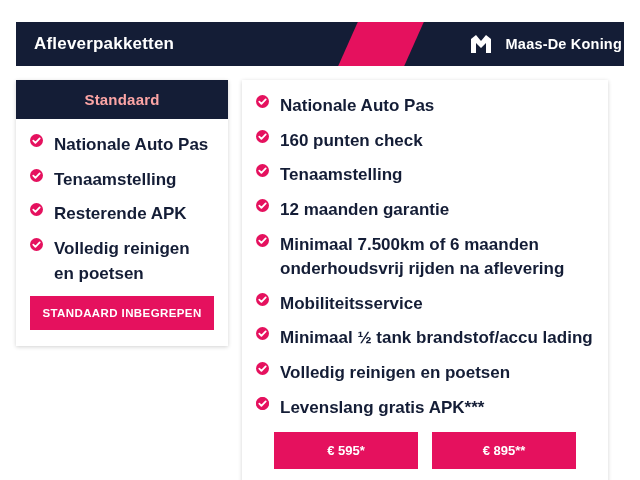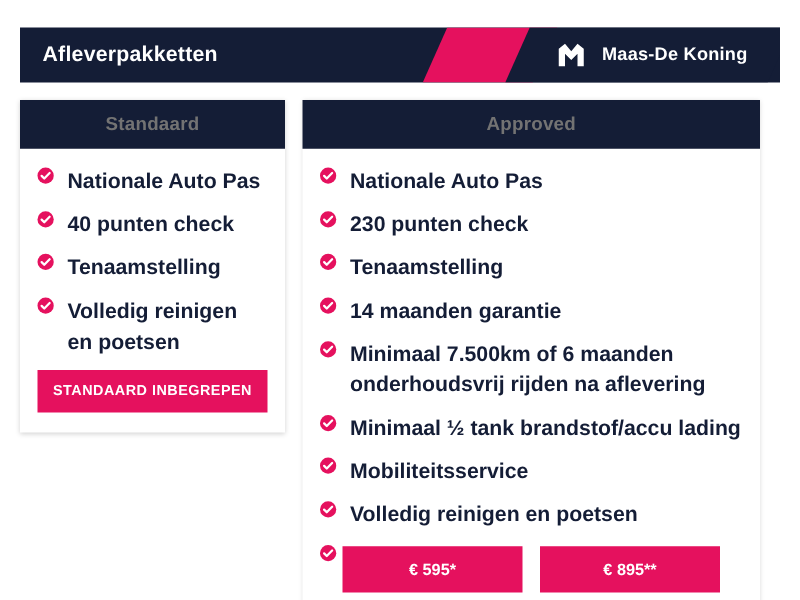--- a/index.html
+++ b/index.html
@@ -55,21 +55,21 @@
     top: 0;
     left: 398px;
     right: 0;
     height: 44px;
     background: #141d36;
     transform: skewX(-24deg);
     z-index: 2;
   }
   .header-brand {
     position: absolute;
-    right: 26px;
+    right: 2px;
     top: 0;
     height: 44px;
     display: flex;
     align-items: center;
     gap: 10px;
     z-index: 4;
   }
   .brand-mark {
     width: 26px;
     height: 20px;
@@ -90,21 +90,21 @@
   }
   .card {
     background: #ffffff;
     box-shadow: 0 1px 4px rgba(0,0,0,0.18);
   }
   .card.standard { width: 212px; }
   .card.approved { width: 366px; }
 
   .card-head {
     background: #141d36;
-    color: #737373;
+    color: #fca5a5;
     text-align: center;
     font-size: 15px;
     font-weight: bold;
     padding: 11px 0;
     letter-spacing: 0.2px;
   }
   .card-body {
     padding: 14px 14px 16px 14px;
   }
   ul.features {
@@ -200,117 +200,124 @@
                 </svg>
             </span>
             <span>Nationale Auto Pas</span>
           </li>
           <li>
             <span class="check">
               <svg viewBox="0 0 13 13" width="13" height="13">
                   <path d="M3.3 6.7 L5.4 8.8 L9.7 4.4" stroke="#ffffff" stroke-width="1.8" fill="none" stroke-linecap="round" stroke-linejoin="round"></path>
                 </svg>
             </span>
-            <span>40 punten check</span>
-          </li>
-          <li>
-            <span class="check">
-              <svg viewBox="0 0 13 13" width="13" height="13">
-                  <path d="M3.3 6.7 L5.4 8.8 L9.7 4.4" stroke="#ffffff" stroke-width="1.8" fill="none" stroke-linecap="round" stroke-linejoin="round"></path>
-                </svg>
-            </span>
             <span>Tenaamstelling</span>
+          </li>
+          <li>
+            <span class="check">
+              <svg viewBox="0 0 13 13" width="13" height="13">
+                  <path d="M3.3 6.7 L5.4 8.8 L9.7 4.4" stroke="#ffffff" stroke-width="1.8" fill="none" stroke-linecap="round" stroke-linejoin="round"></path>
+                </svg>
+            </span>
+            <span>Resterende APK</span>
           </li>
           <li>
             <span class="check">
               <svg viewBox="0 0 13 13" width="13" height="13">
                   <path d="M3.3 6.7 L5.4 8.8 L9.7 4.4" stroke="#ffffff" stroke-width="1.8" fill="none" stroke-linecap="round" stroke-linejoin="round"></path>
                 </svg>
             </span>
             <span>Volledig reinigen en poetsen</span>
           </li>
         </ul>
         <button class="cta">STANDAARD INBEGREPEN</button>
       </div>
     </div>
 
     <div class="card approved">
-      <div class="card-head">Approved</div>
       <div class="card-body">
         <ul class="features">
           <li>
             <span class="check">
               <svg viewBox="0 0 13 13" width="13" height="13">
                   <path d="M3.3 6.7 L5.4 8.8 L9.7 4.4" stroke="#ffffff" stroke-width="1.8" fill="none" stroke-linecap="round" stroke-linejoin="round"></path>
                 </svg>
             </span>
             <span>Nationale Auto Pas</span>
           </li>
           <li>
             <span class="check">
               <svg viewBox="0 0 13 13" width="13" height="13">
                   <path d="M3.3 6.7 L5.4 8.8 L9.7 4.4" stroke="#ffffff" stroke-width="1.8" fill="none" stroke-linecap="round" stroke-linejoin="round"></path>
                 </svg>
             </span>
-            <span>230 punten check</span>
+            <span>160 punten check</span>
           </li>
           <li>
             <span class="check">
               <svg viewBox="0 0 13 13" width="13" height="13">
                   <path d="M3.3 6.7 L5.4 8.8 L9.7 4.4" stroke="#ffffff" stroke-width="1.8" fill="none" stroke-linecap="round" stroke-linejoin="round"></path>
                 </svg>
             </span>
             <span>Tenaamstelling</span>
           </li>
           <li>
             <span class="check">
               <svg viewBox="0 0 13 13" width="13" height="13">
                   <path d="M3.3 6.7 L5.4 8.8 L9.7 4.4" stroke="#ffffff" stroke-width="1.8" fill="none" stroke-linecap="round" stroke-linejoin="round"></path>
                 </svg>
             </span>
-            <span>14 maanden garantie</span>
+            <span>12 maanden garantie</span>
           </li>
           <li>
             <span class="check">
               <svg viewBox="0 0 13 13" width="13" height="13">
                   <path d="M3.3 6.7 L5.4 8.8 L9.7 4.4" stroke="#ffffff" stroke-width="1.8" fill="none" stroke-linecap="round" stroke-linejoin="round"></path>
                 </svg>
             </span>
             <span>Minimaal 7.500km of 6 maanden onderhoudsvrij rijden na aflevering</span>
           </li>
           <li>
             <span class="check">
               <svg viewBox="0 0 13 13" width="13" height="13">
                   <path d="M3.3 6.7 L5.4 8.8 L9.7 4.4" stroke="#ffffff" stroke-width="1.8" fill="none" stroke-linecap="round" stroke-linejoin="round"></path>
                 </svg>
             </span>
+            <span>Mobiliteitsservice</span>
+          </li>
+          <li>
+            <span class="check">
+              <svg viewBox="0 0 13 13" width="13" height="13">
+                  <path d="M3.3 6.7 L5.4 8.8 L9.7 4.4" stroke="#ffffff" stroke-width="1.8" fill="none" stroke-linecap="round" stroke-linejoin="round"></path>
+                </svg>
+            </span>
             <span>Minimaal ½ tank brandstof/accu lading</span>
           </li>
           <li>
             <span class="check">
               <svg viewBox="0 0 13 13" width="13" height="13">
                   <path d="M3.3 6.7 L5.4 8.8 L9.7 4.4" stroke="#ffffff" stroke-width="1.8" fill="none" stroke-linecap="round" stroke-linejoin="round"></path>
                 </svg>
             </span>
-            <span>Mobiliteitsservice</span>
-          </li>
-          <li>
-            <span class="check">
-              <svg viewBox="0 0 13 13" width="13" height="13">
-                  <path d="M3.3 6.7 L5.4 8.8 L9.7 4.4" stroke="#ffffff" stroke-width="1.8" fill="none" stroke-linecap="round" stroke-linejoin="round"></path>
-                </svg>
-            </span>
             <span>Volledig reinigen en poetsen</span>
           </li>
           <li>
             <span class="check">
               <svg viewBox="0 0 13 13" width="13" height="13">
                   <path d="M3.3 6.7 L5.4 8.8 L9.7 4.4" stroke="#ffffff" stroke-width="1.8" fill="none" stroke-linecap="round" stroke-linejoin="round"></path>
                 </svg>
             </span>
+          </li>
+          <li>
+            <span class="check">
+              <svg viewBox="0 0 13 13" width="13" height="13">
+                  <path d="M3.3 6.7 L5.4 8.8 L9.7 4.4" stroke="#ffffff" stroke-width="1.8" fill="none" stroke-linecap="round" stroke-linejoin="round"></path>
+                </svg>
+            </span>
+            <span>Levenslang gratis APK***</span>
           </li>
         </ul>
 
         <div class="price-row">
           <button class="price-btn">€ 595*</button>
           <button class="price-btn">€ 895**</button>
         </div>
 
       </div>
     </div>

